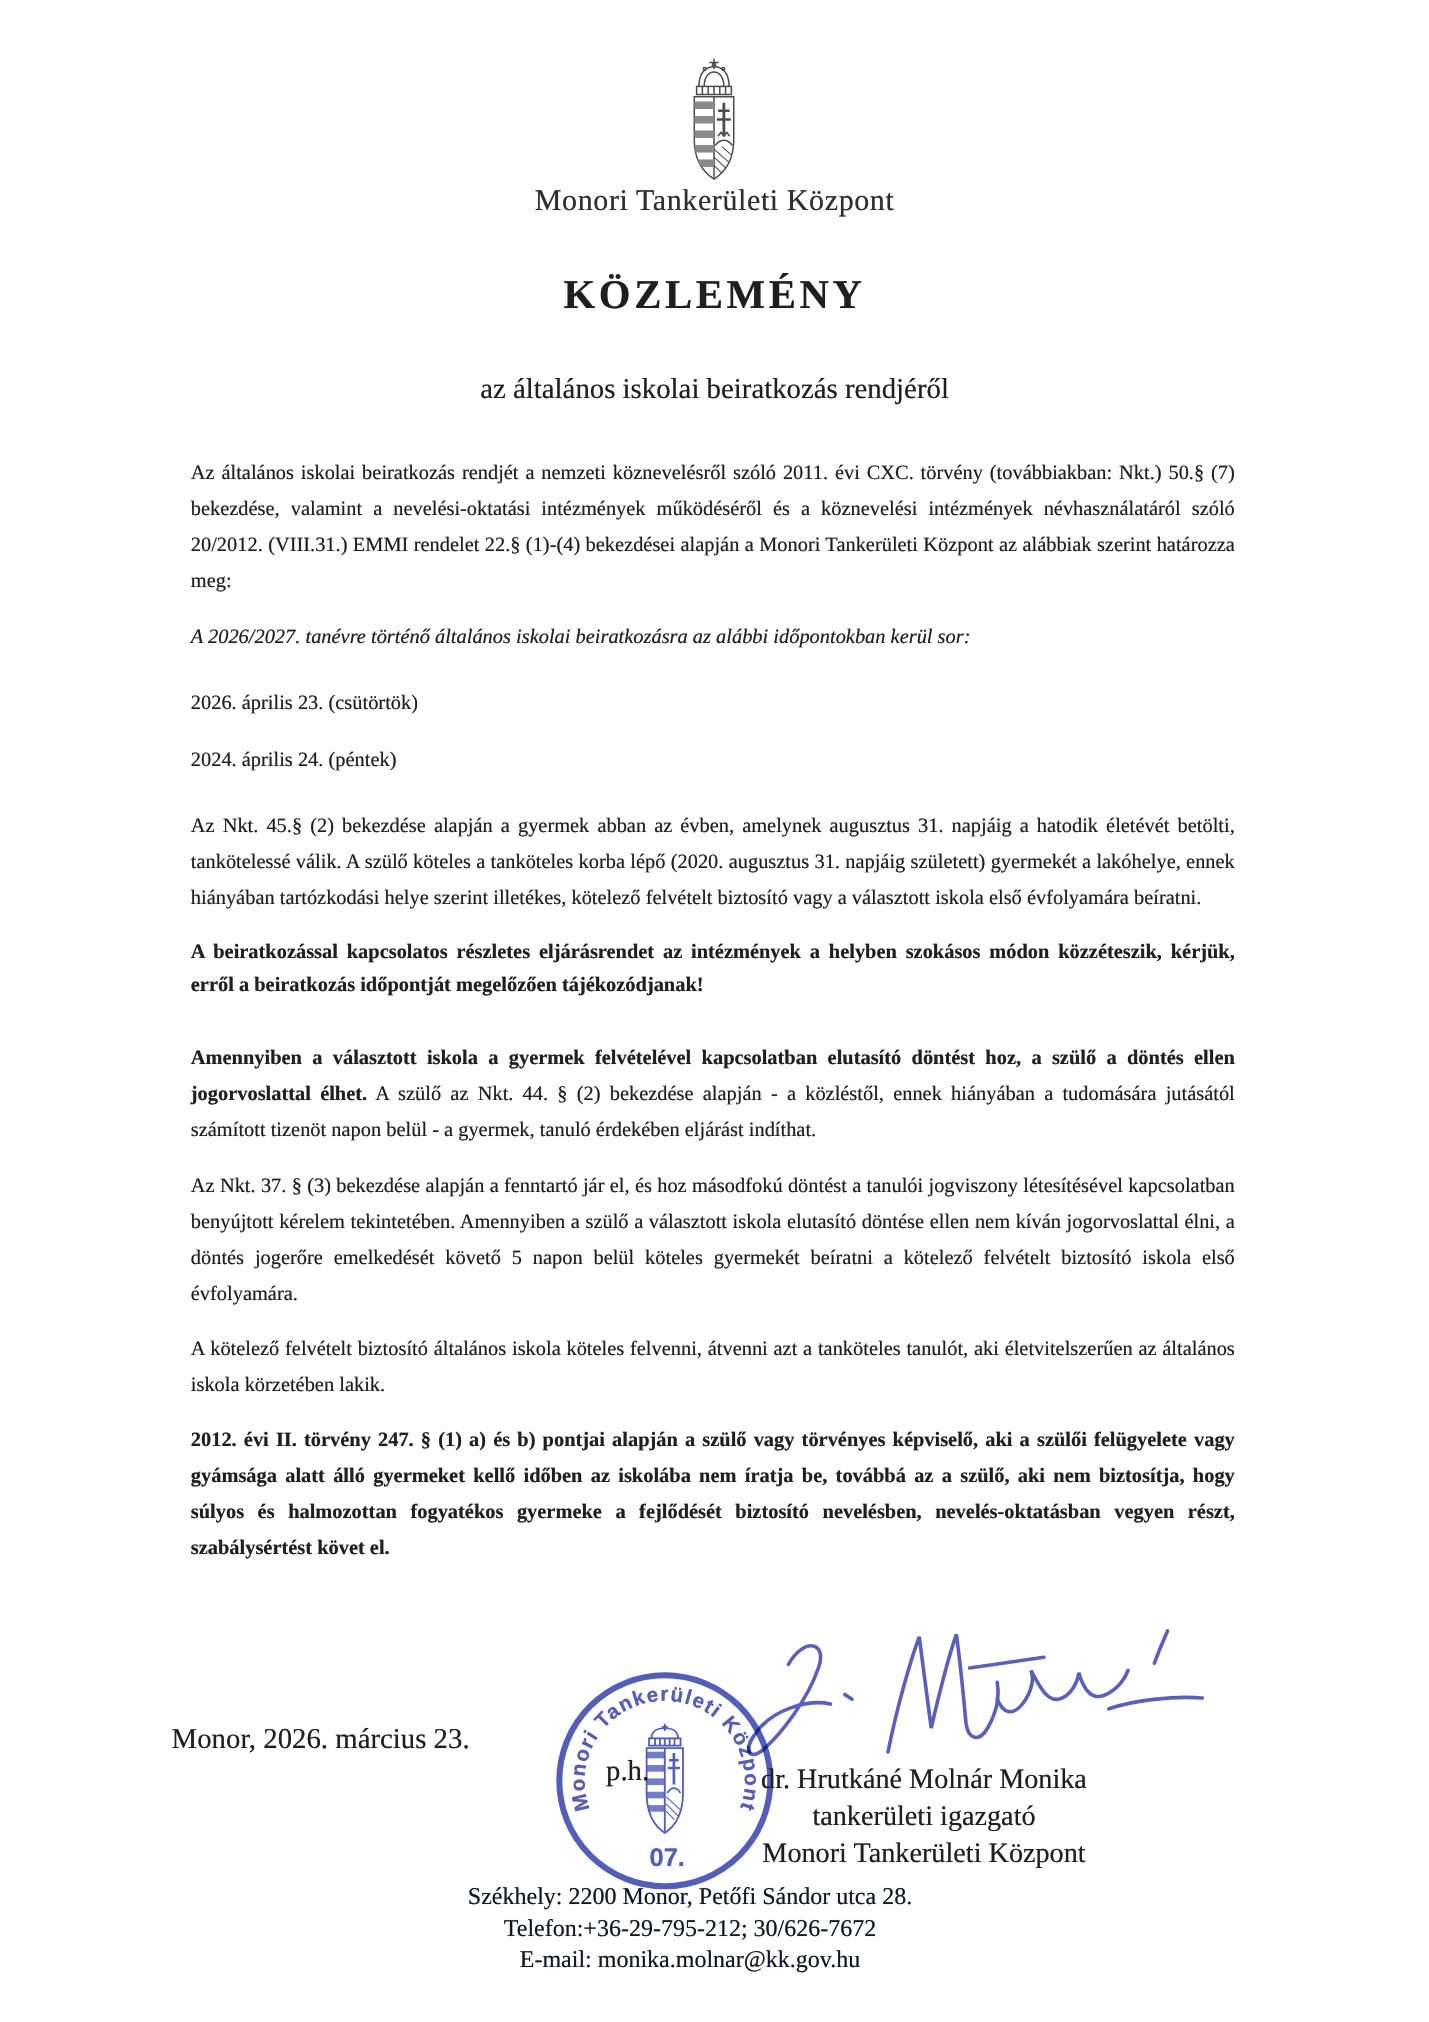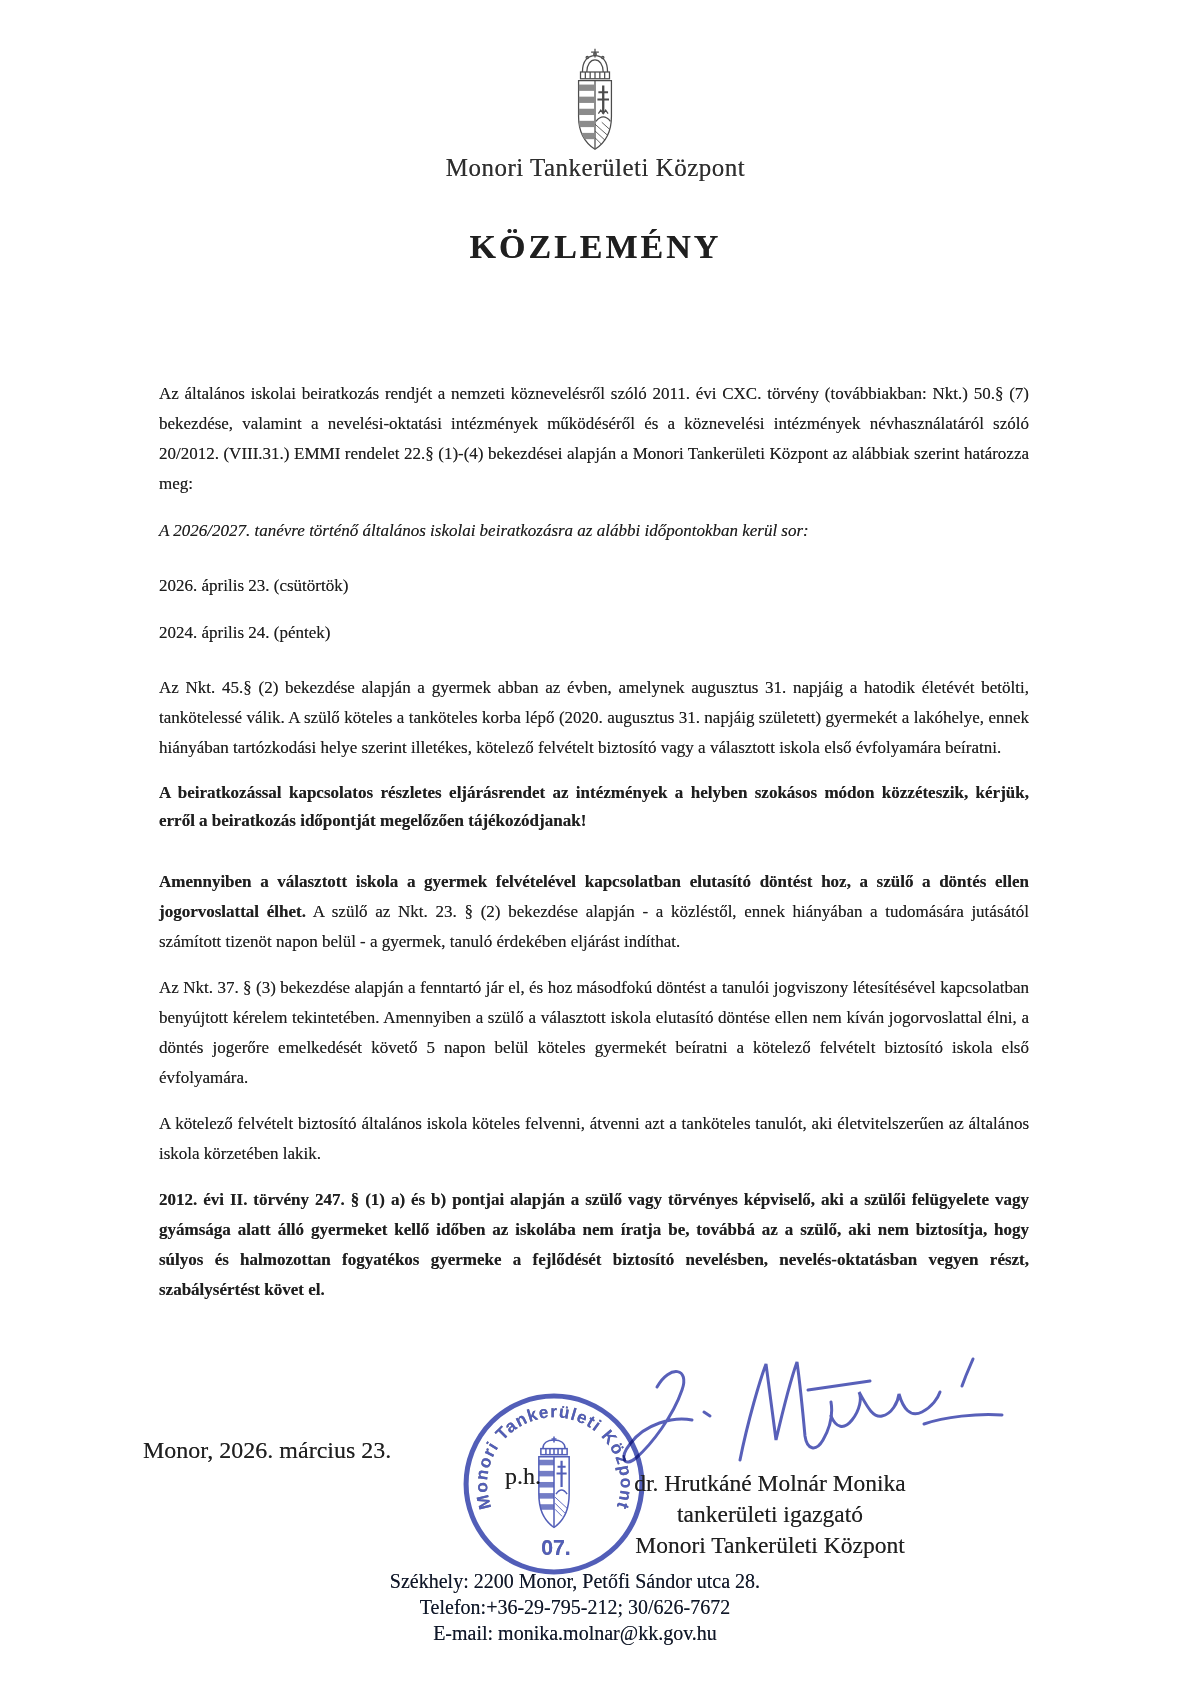--- a/index.html
+++ b/index.html
@@ -79,29 +79,30 @@
         <path d="M32.5 54.5 H44.5" stroke-width="2.2"></path>
         <path d="M33.5 69 l2.5 -3.5 2.5 3.5 2.5 -3.5 2.5 3.5"></path>
         <path d="M31 77 Q38.5 68 46 77"></path>
         <path d="M30 80 l17 15 M30 87 l13 12 M30 94 l8 8 M37 78 l10 9" stroke-width="0.9"></path>
       </g>
     </svg>
   </div>
 
   <div class="centered org-header">Monori Tankerületi Központ</div>
   <div class="centered doc-title">KÖZLEMÉNY</div>
+  <div class="centered doc-subtitle">az általános iskolai beiratkozás rendjéről</div>
 
   <div class="content">
     <p>Az általános iskolai beiratkozás rendjét a nemzeti köznevelésről szóló 2011. évi CXC. törvény (továbbiakban: Nkt.) 50.§ (7) bekezdése, valamint a nevelési-oktatási intézmények működéséről és a köznevelési intézmények névhasználatáról szóló 20/2012. (VIII.31.) EMMI rendelet 22.§ (1)-(4) bekezdései alapján a Monori Tankerületi Központ az alábbiak szerint határozza meg:</p>
     <p class="p-schedule-intro">A 2026/2027. tanévre történő általános iskolai beiratkozásra az alábbi időpontokban kerül sor:</p>
     <p class="dates">2026. április 23. (csütörtök)</p>
     <p class="dates" style="margin-top:0 !important;">2024. április 24. (péntek)</p>
     <p class="p-obligation">Az Nkt. 45.§ (2) bekezdése alapján a gyermek abban az évben, amelynek augusztus 31. napjáig a hatodik életévét betölti, tankötelessé válik. A szülő köteles a tanköteles korba lépő (2020. augusztus 31. napjáig született) gyermekét a lakóhelye, ennek hiányában tartózkodási helye szerint illetékes, kötelező felvételt biztosító vagy a választott iskola első évfolyamára beíratni.</p>
     <p class="p-notice">A beiratkozással kapcsolatos részletes eljárásrendet az intézmények a helyben szokásos módon közzéteszik, kérjük, erről a beiratkozás időpontját megelőzően tájékozódjanak!</p>
-    <p class="p-appeal"><span class="bold-lead">Amennyiben a választott iskola a gyermek felvételével kapcsolatban elutasító döntést hoz, a szülő a döntés ellen jogorvoslattal élhet.</span><span> A szülő az Nkt. 23. § (2) bekezdése alapján - a közléstől, ennek hiányában a tudomására jutásától számított tizenöt napon belül - a gyermek, tanuló érdekében eljárást indíthat.</span></p>
+    <p class="p-appeal"><span class="bold-lead">Amennyiben a választott iskola a gyermek felvételével kapcsolatban elutasító döntést hoz, a szülő a döntés ellen jogorvoslattal élhet.</span><span> A szülő az Nkt. 44. § (2) bekezdése alapján - a közléstől, ennek hiányában a tudomására jutásától számított tizenöt napon belül - a gyermek, tanuló érdekében eljárást indíthat.</span></p>
     <p>Az Nkt. 37. § (3) bekezdése alapján a fenntartó jár el, és hoz másodfokú döntést a tanulói jogviszony létesítésével kapcsolatban benyújtott kérelem tekintetében. Amennyiben a szülő a választott iskola elutasító döntése ellen nem kíván jogorvoslattal élni, a döntés jogerőre emelkedését követő 5 napon belül köteles gyermekét beíratni a kötelező felvételt biztosító iskola első évfolyamára.</p>
     <p>A kötelező felvételt biztosító általános iskola köteles felvenni, átvenni azt a tanköteles tanulót, aki életvitelszerűen az általános iskola körzetében lakik.</p>
     <p class="p-penalty">2012. évi II. törvény 247. § (1) a) és b) pontjai alapján a szülő vagy törvényes képviselő, aki a szülői felügyelete vagy gyámsága alatt álló gyermeket kellő időben az iskolába nem íratja be, továbbá az a szülő, aki nem biztosítja, hogy súlyos és halmozottan fogyatékos gyermeke a fejlődését biztosító nevelésben, nevelés-oktatásban vegyen részt, szabálysértést követ el.</p>
   </div>
 
   <div class="sig-date">Monor, 2026. március 23.</div>
   <div class="ph-mark">p.h.</div>
 
   <div class="stamp">
     <svg width="192" height="192" viewBox="0 0 190 190" fill="none">

